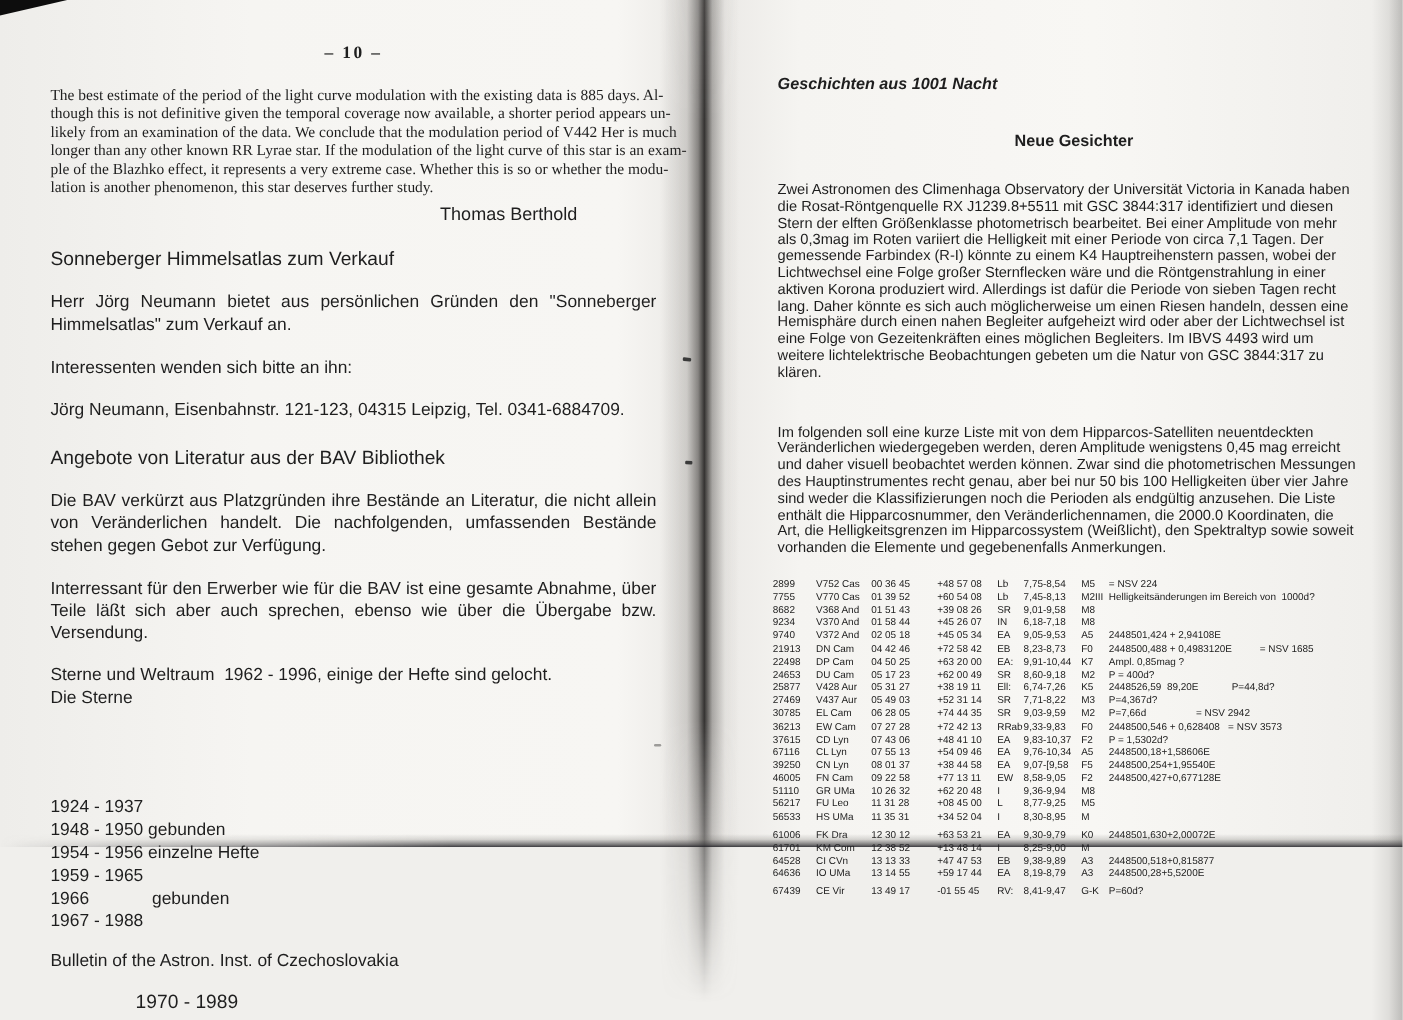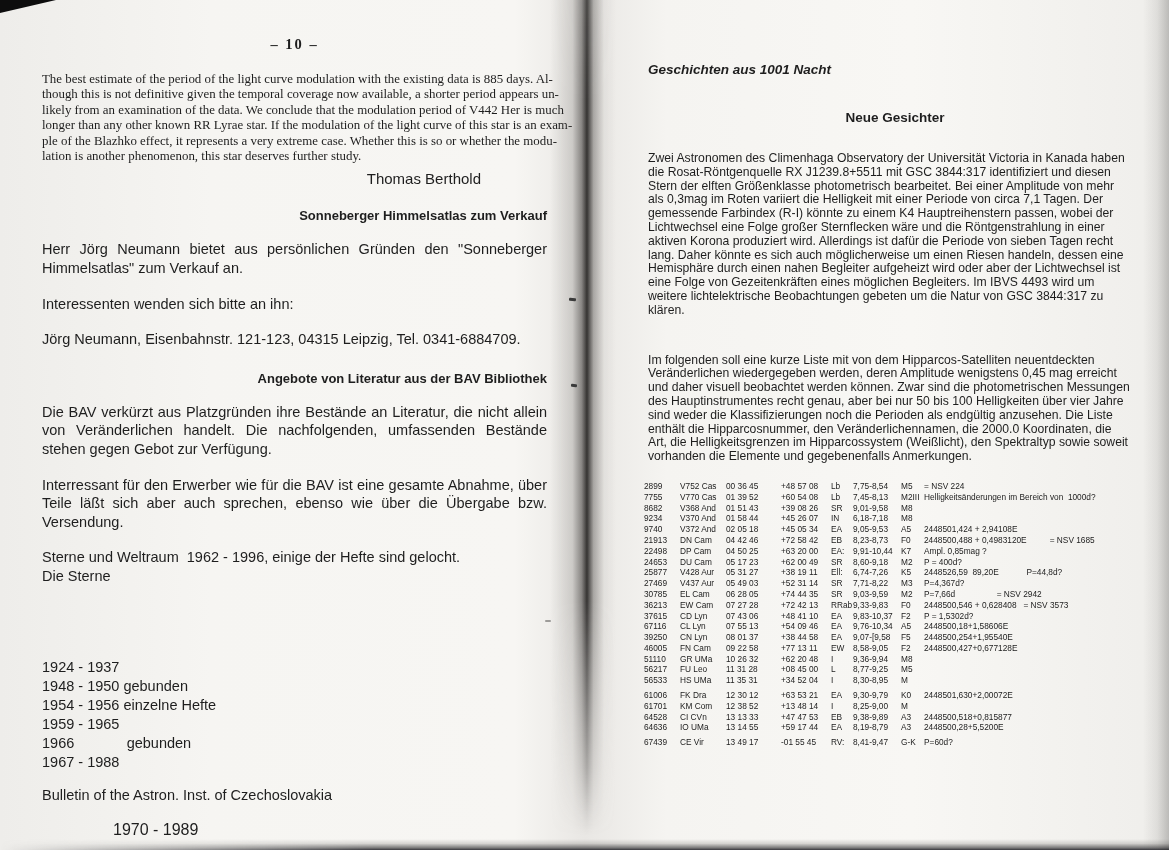--- a/index.html
+++ b/index.html
@@ -4,21 +4,21 @@
 <style>
   html,body{margin:0;padding:0;}
   body{
     width:1169px;height:850px;overflow:hidden;
     background:#f0efec;
     font-family:"Liberation Sans",sans-serif;
     color:#1e1e1e;
     -webkit-font-smoothing:antialiased;
   }
   .scan{
-    position:relative;width:1169px;height:850px;
+    position:relative;width:1169px;height:706px;
     background:linear-gradient(to right,
       #eeedea 0%, #f6f5f2 18%, #f7f6f3 44%,
       #e9e7e4 50%, #f5f4f1 57%, #f8f7f4 78%, #efeeeb 100%);
   }
   
   .corner-tl{position:absolute;top:0;left:0;width:0;height:0;
     border-top:13px solid #0d0d0d;border-right:56px solid transparent;}
   .spine{position:absolute;left:550px;top:0;width:66px;height:835px;
     background:linear-gradient(to right,
       rgba(110,108,104,0) 0%, rgba(95,92,88,0.22) 34%,
@@ -47,21 +47,21 @@
   .pagenum{text-align:center;font-family:"Liberation Serif",serif;font-weight:bold;
     font-size:14.5px;letter-spacing:2px;margin-top:8px;}
   .page-right .pagenum{font-family:"Liberation Sans",sans-serif;font-size:13.5px;}
 
   .intro{margin-top:19px;font-family:"Liberation Serif",serif;font-size:12.9px;line-height:15.4px;}
   .intro div{white-space:nowrap;}
   .sig{font-size:15px;text-align:right;}
   .sig-berthold{margin-top:6px;padding-right:66px;}
   .sig-braune{margin-top:1px;padding-right:86px;font-size:14.5px;}
 
-  .lh{font-weight:bold;font-size:13px;text-align:right;}
+  .lh{font-weight:normal;font-size:16px;text-align:left;}
   .h-sonneberger{margin-top:21px;}
   .h-angebote{margin-top:22px;}
   .lp{font-size:14.5px;line-height:18.6px;text-align:justify;margin-top:17px;}
   .lp-line{text-align:left;}
   .pre{white-space:pre-wrap;}
 
   .listblock{font-size:14.5px;line-height:19px;display:flex;flex-direction:column;}
   .listblock .lbl{width:91px;flex:0 0 91px;}
   .years div{white-space:pre;}
   .indent{margin-left:71px;font-size:16px;}

